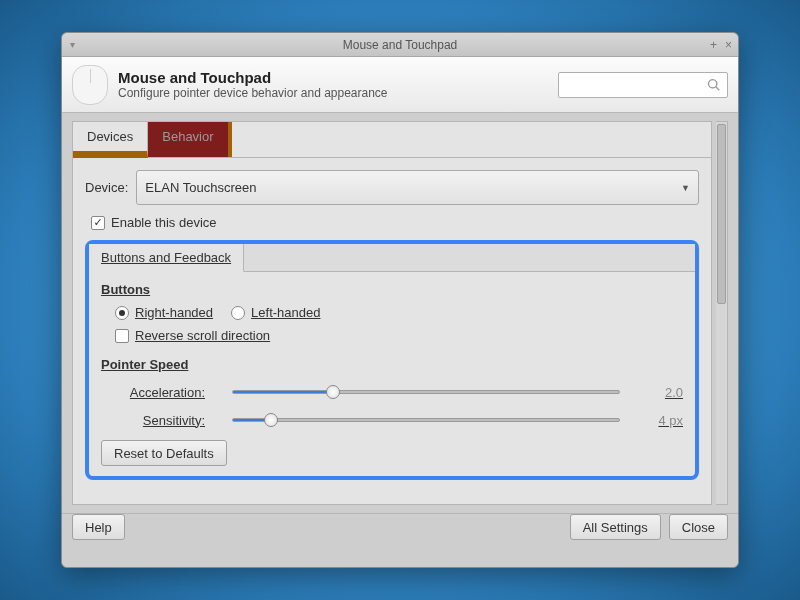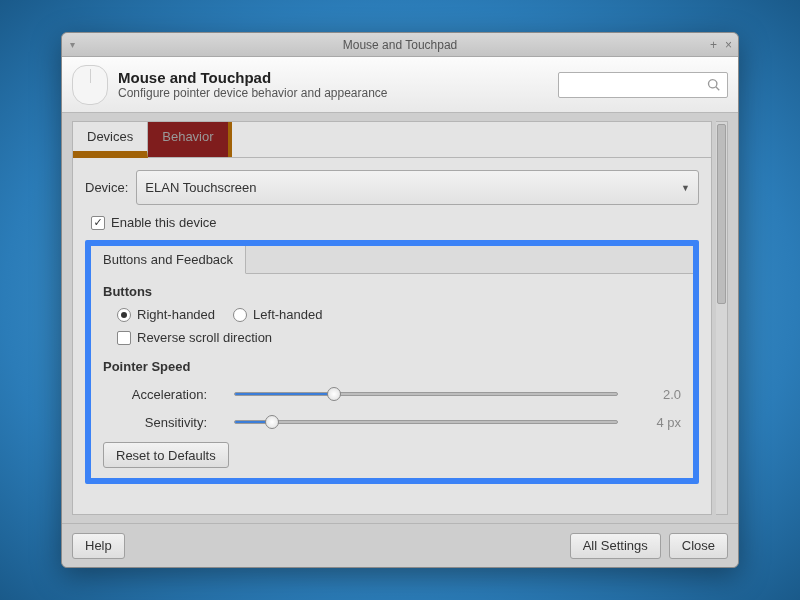--- a/index.html
+++ b/index.html
@@ -30,21 +30,21 @@
 
 .content { padding: 12px 12px 8px 12px; flex: 1; font-size: 13px; color: #333; }
 
 .row { display: flex; align-items: center; gap: 8px; margin-bottom: 10px; }
 .select { flex: 1; height: 35px; background: linear-gradient(#f2f2f2,#e2e2e2); border: 1px solid #a8a8a8; border-radius: 3px; display: flex; align-items: center; padding: 15px 8px; position: relative; }
 .select .arrow { position: absolute; right: 8px; font-size: 9px; color: #555; }
 
 .check { display: flex; align-items: center; gap: 6px; margin: 0 0 10px 6px; }
 .checkbox { width: 14px; height: 14px; background: #fff; border: 1px solid #888; border-radius: 2px; display: flex; align-items: center; justify-content: center; font-size: 11px; color: #333; }
 
-.subpanel { border: 6px solid #3b82f6; border-radius: 2px; }
+.subpanel { border: 4px solid #3b82f6; border-radius: 8px; text-decoration: underline; }
 .subtabs { display: flex; background: #dcdcdc; border-bottom: 1px solid #b5b5b5; }
 .subtabs .tab { padding: 6px 12px; font-size: 13px; background: #e4e4e4; border-right: 1px solid #b5b5b5; margin-bottom: -1px; border-bottom: 1px solid #e4e4e4; }
 .subcontent { padding: 10px 12px; }
 
 .grouplabel { font-weight: bold; margin-bottom: 8px; font-size: 13px; }
 .radios { display: flex; gap: 18px; margin-left: 14px; margin-bottom: 8px; align-items: center; }
 .radio { display: flex; align-items: center; gap: 6px; }
 .radiobox { width: 14px; height: 14px; border: 1px solid #888; border-radius: 50%; background: #fff; display: flex; align-items: center; justify-content: center; }
 .radiobox.sel::after { content: ""; width: 6px; height: 6px; background: #333; border-radius: 50%; }
 
@@ -55,21 +55,21 @@
 .fill { position: absolute; left: 0; top: 0; height: 100%; background: #3b7dd8; border-radius: 2px 0 0 2px; }
 .thumb { position: absolute; top: 50%; width: 14px; height: 14px; background: radial-gradient(#fff,#ddd); border: 1px solid #888; border-radius: 50%; transform: translate(-50%,-50%); }
 .sliderrow .val { width: 36px; text-align: right; color: #888; }
 
 .resetbtn { margin-top: 6px; }
 .btn { display: inline-flex; align-items: center; justify-content: center; height: 26px; padding: 0 12px; background: linear-gradient(#f2f2f2,#dedede); border: 1px solid #a0a0a0; border-radius: 3px; font-size: 13px; color: #333; cursor: default; }
 
 .vscroll { width: 12px; background: #d6d6d6; border: 1px solid #b5b5b5; border-left: none; position: relative; }
 .vscroll .thumb2 { position: absolute; left: 1px; right: 1px; top: 2px; height: 180px; background: #bcbcbc; border: 1px solid #a0a0a0; border-radius: 2px; }
 
-.footer { height: 44px; border-top: 1px solid #b5b5b5; display: flex; align-items: center; padding: 0 10px; gap: 8px; background: #cecece; border-radius: 0 0 6px 6px; }
+.footer { height: 54px; border-top: 1px solid #b5b5b5; display: flex; align-items: flex-start; padding: 0 10px; gap: 8px; background: #cecece; border-radius: 0 0 6px 6px; }
 .footer .spacer { flex: 1; }
 </style>
 </head>
 <body>
 
 <div class="window">
 
   <div class="titlebar">
     <span class="wincaret">▾</span>
     <span>Mouse and Touchpad</span>

